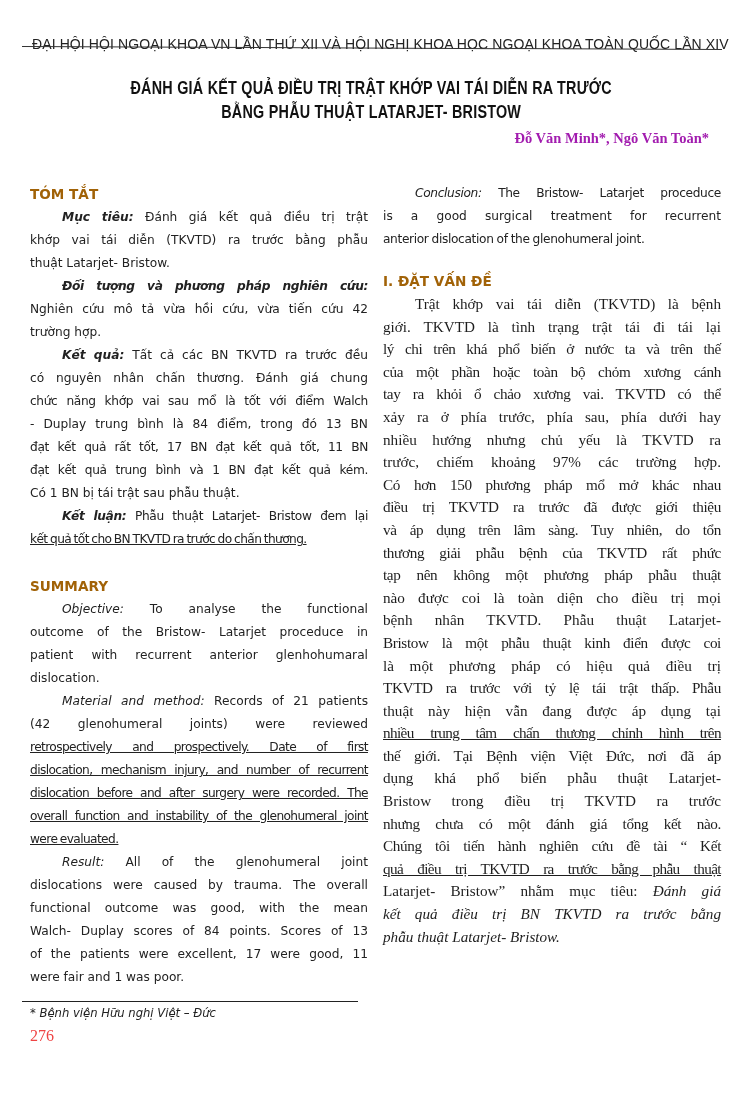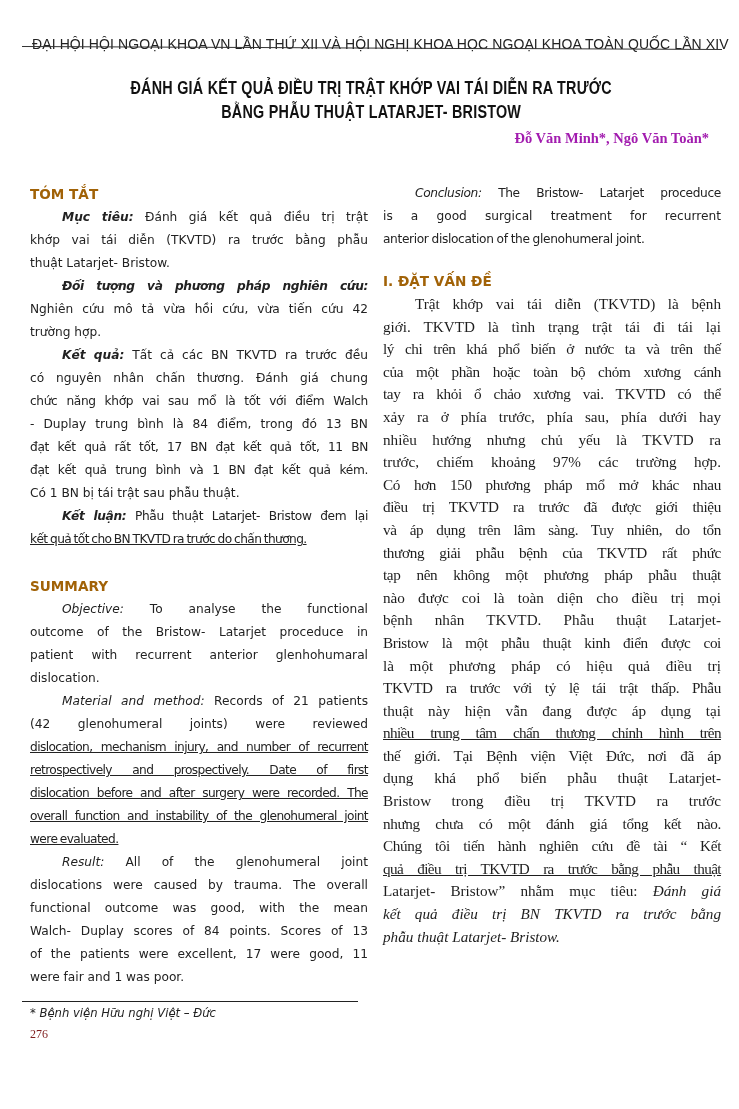--- a/index.html
+++ b/index.html
@@ -44,21 +44,21 @@
   .gap { height: 23px; }
   .footnote-rule {
     position: absolute; left: 22px; top: 1001px; width: 336px; height: 0; border-top: 1px solid #222;
   }
   .footnote {
     position: absolute; left: 30px; top: 1006px;
     font-family: "DejaVu Sans", sans-serif; font-style: italic; font-size: 11.6px; color: #222;
   }
   .page-number {
     position: absolute; left: 30px; top: 1027px;
-    font-family: "Liberation Serif", serif; font-size: 12px; color: #7f1d1d;
+    font-family: "Liberation Serif", serif; font-size: 16px; color: #ef4444;
   }
   .tight { letter-spacing: -0.35px; word-spacing: -0.5px; }
   .tighter { letter-spacing: -0.6px; word-spacing: -0.8px; text-decoration: underline; }
 </style>
 </head>
 <body>
 
 <div class="running-header">ĐẠI HỘI HỘI NGOẠI KHOA VN LẦN THỨ XII VÀ HỘI NGHỊ KHOA HỌC NGOẠI KHOA TOÀN QUỐC LẦN XIV</div>
 <div class="header-rule"></div>
 
@@ -94,22 +94,22 @@
   <div class="gap"></div>
   <div class="sec-title">SUMMARY</div>
 
   <div class="line just indent"><span class="it">Objective:</span><span> To analyse the functional</span></div>
   <div class="line just">outcome of the Bristow- Latarjet proceduce in</div>
   <div class="line just">patient with recurrent anterior glenhohumaral</div>
   <div class="line">dislocation.</div>
 
   <div class="line just indent"><span class="it">Material and method:</span><span> Records of 21 patients</span></div>
   <div class="line just">(42 glenohumeral joints) were reviewed</div>
+  <div class="line just tighter">retrospectively and prospectively. Date of first</div>
   <div class="line just tighter">dislocation, mechanism injury, and number of recurrent</div>
-  <div class="line just tighter">retrospectively and prospectively. Date of first</div>
   <div class="line just tighter">dislocation before and after surgery were recorded. The</div>
   <div class="line just tighter">overall function and instability of the glenohumeral joint</div>
   <div class="line tighter">were evaluated.</div>
 
   <div class="line just indent"><span class="it">Result:</span><span> All of the glenohumeral joint</span></div>
   <div class="line just">dislocations were caused by trauma. The overall</div>
   <div class="line just">functional outcome was good, with the mean</div>
   <div class="line just">Walch- Duplay scores of 84 points. Scores of 13</div>
   <div class="line just">of the patients were excellent, 17 were good, 11</div>
   <div class="line">were fair and 1 was poor.</div>

